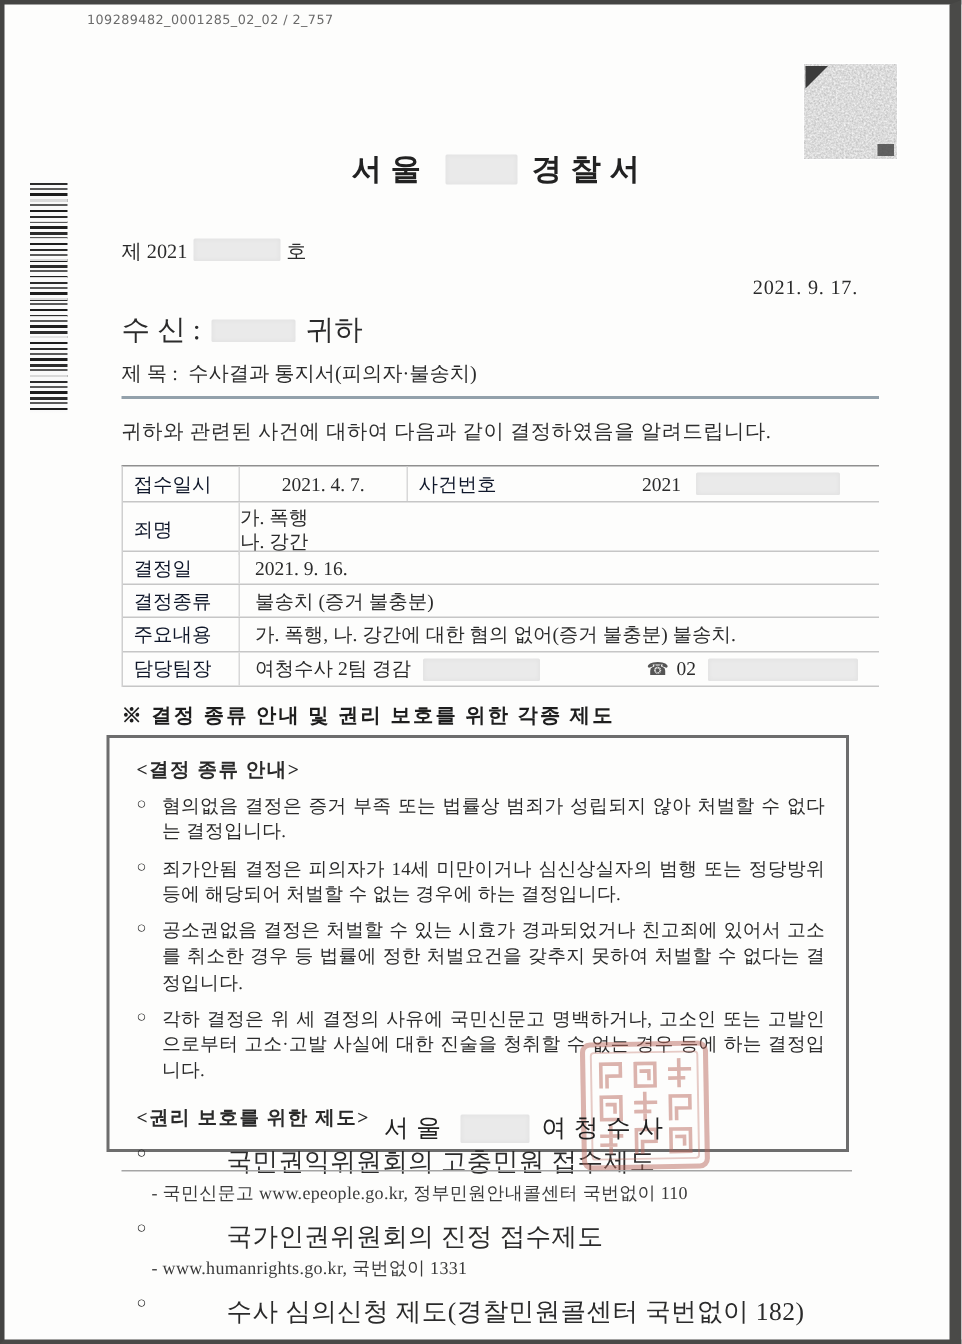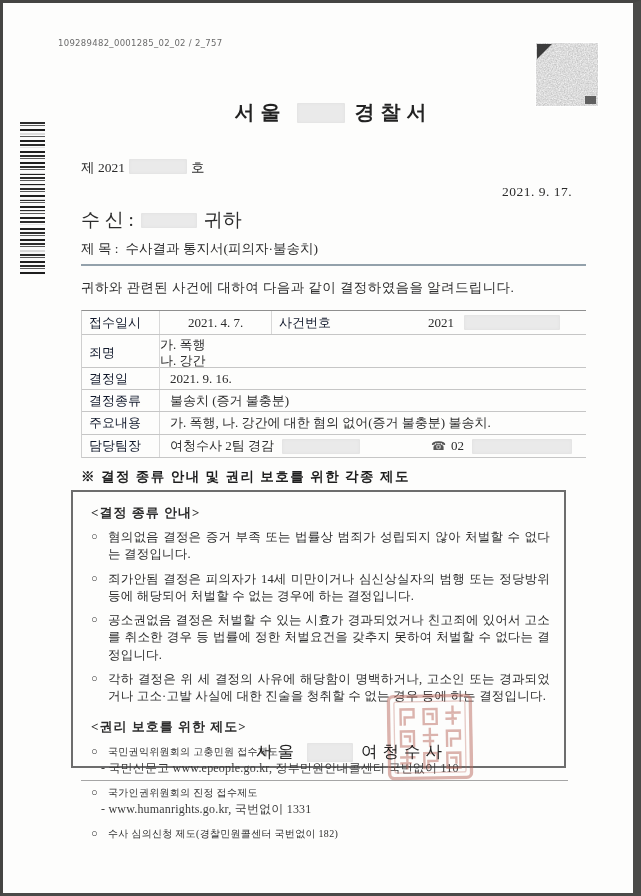--- a/index.html
+++ b/index.html
@@ -5,21 +5,21 @@
   * { margin:0; padding:0; box-sizing:border-box; }
   html,body { background:#e8e8e8; }
   .page {
     position:relative; width:641px; height:896px; margin:0 auto;
     background:#fdfdfc; overflow:hidden;
     border-top:3px solid #454543; border-left:3px solid #454543;
     border-right:8px solid #4a4a48; border-bottom:3px solid #4a4a48;
     font-family:"Liberation Serif","DejaVu Serif",serif; color:#2b2b2b;
   }
   .scan-label { position:absolute; left:55px; top:6px; font-family:"DejaVu Sans",sans-serif;
-    font-size:8.5px; color:#6a6a6a; letter-spacing:.3px;margin-top:29px; }
+    font-size:8.5px; color:#6a6a6a; letter-spacing:.3px; }
   .noise-box { position:absolute; left:532px; top:39px; width:64px; height:65px; }
   .barcode { position:absolute; left:17px; top:119px; width:25px; height:153px;
     background:
       repeating-linear-gradient(180deg, rgba(255,255,255,0) 0 11px, rgba(250,250,250,.85) 11px 13px),
       repeating-linear-gradient(180deg, #2c2c2c 0 1.6px, #fafafa 1.6px 3.2px, #5a5a5a 3.2px 4.4px, #fafafa 4.4px 6.8px, #1e1e1e 6.8px 8.6px, #fafafa 8.6px 11px);
   }
   .redaction { display:inline-block; background:#eaeaea; border-radius:1px; vertical-align:middle;
     box-shadow:0 0 3px 1px rgba(0,0,0,0.03) inset; }
 
   .content { position:absolute; left:78px; top:0; width:505px; }
@@ -65,21 +65,21 @@
   .notice-heading { margin-top:10px; font-size:13.5px; font-weight:bold; letter-spacing:1.5px; color:#1e1e1e; }
   .notice-box { margin-top:4px; margin-left:-10px; width:495px; height:278px;
     border:2px solid #6d6d6d; padding:10px 14px 0 18px; }
   .sec-title { font-size:13px; font-weight:bold; letter-spacing:1px; margin-top:2px; }
   .bullet { display:flex; margin-top:7px; }
   .bullet .marker { width:17px; font-size:11px; padding-top:1px; color:#333; flex:none; }
   .bullet .btext { flex:1; font-size:12.5px; line-height:1.38; text-align:justify; letter-spacing:.2px; }
   .bullet2 { margin-top:9px; }
   .bullet2 .main { display:flex; }
   .bullet2 .main .marker { width:17px; font-size:11px; flex:none; }
-  .bullet2 .main .btext { font-size:10px; letter-spacing:.3px; }
+  .bullet2 .main .btext { font-size:17px; letter-spacing:.3px;margin-left:43px; }
   .bullet2 .sub { margin-left:10px; font-size:12px; color:#3a3a3a; letter-spacing:.2px; margin-top:1px; }
   .sec2 { margin-top:13px; }
 
   .signer-row { position:absolute; left:253px; top:738px; z-index:2; display:flex; align-items:center;
     gap:8px; font-size:16.5px; letter-spacing:5px; color:#222; }
   .signer-row .redaction { width:46px; height:19px; }
   .stamp { position:absolute; left:384px; top:691px; z-index:1; transform:rotate(-1deg); }
   .bottom-rule { position:absolute; left:78px; top:777px; width:487px; height:1px; background:#a5a5a5; }
 </style>
 </head>
@@ -204,21 +204,21 @@
       <div class="bullet">
         <span class="marker">○</span>
         <div class="btext">죄가안됨 결정은 피의자가 14세 미만이거나 심신상실자의 범행 또는 정당방위 등에 해당되어 처벌할 수 없는 경우에 하는 결정입니다.</div>
       </div>
       <div class="bullet">
         <span class="marker">○</span>
         <div class="btext">공소권없음 결정은 처벌할 수 있는 시효가 경과되었거나 친고죄에 있어서 고소를 취소한 경우 등 법률에 정한 처벌요건을 갖추지 못하여 처벌할 수 없다는 결정입니다.</div>
       </div>
       <div class="bullet">
         <span class="marker">○</span>
-        <div class="btext">각하 결정은 위 세 결정의 사유에 해당함이 명백하거나, 고소인 또는 경과되었거나 고소·고발 사실에 대한 진술을 청취할 수 없는 경우 등에 하는 결정입니다.</div>
+        <div class="btext">각하 결정은 위 세 결정의 사유에 국민신문고 명백하거나, 고소인 또는 고발인으로부터 고소·고발 사실에 대한 진술을 청취할 수 없는 경우 등에 하는 결정입니다.</div>
       </div>
 
       <div class="sec-title sec2">&lt;권리 보호를 위한 제도&gt;</div>
 
       <div class="bullet2">
         <div class="main">
           <span class="marker">○</span>
           <div class="btext">국민권익위원회의 고충민원 접수제도</div>
         </div>
         <div class="sub">- 국민신문고 www.epeople.go.kr, 정부민원안내콜센터 국번없이 110</div>

